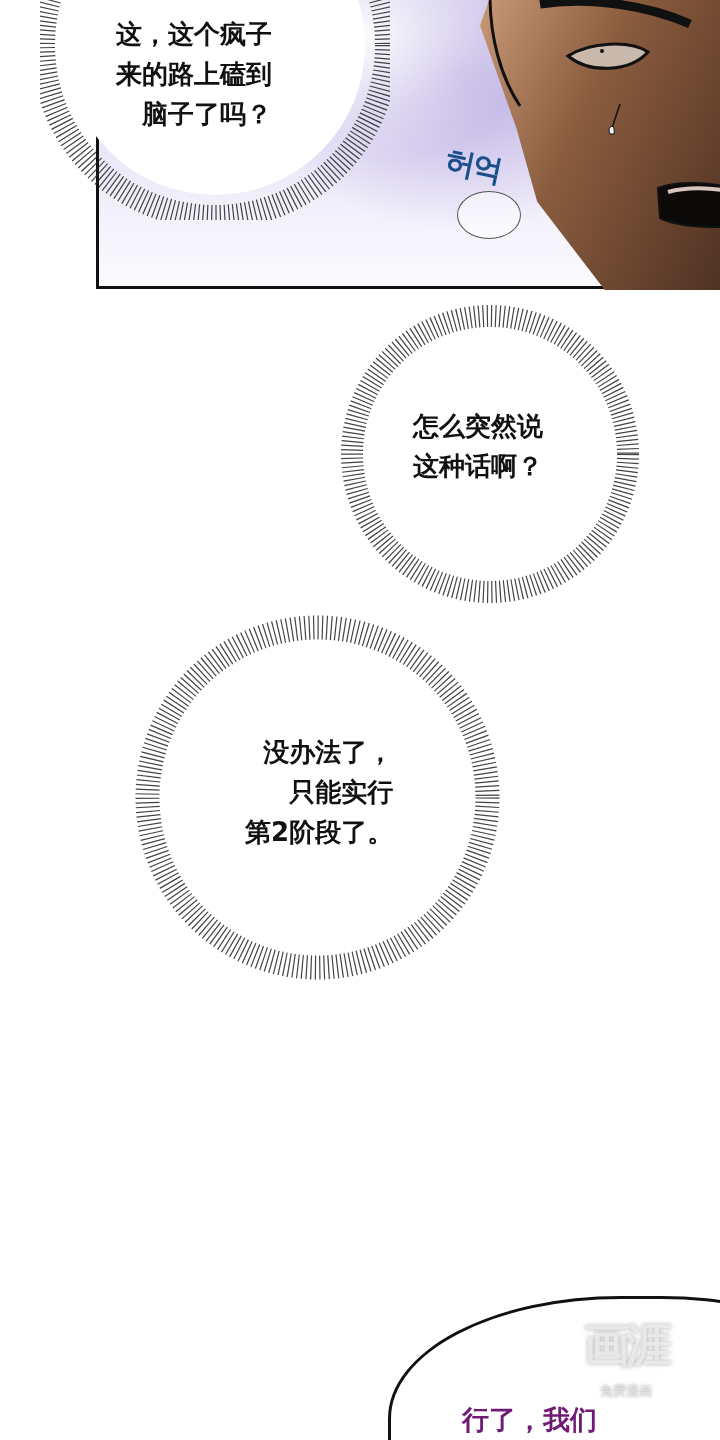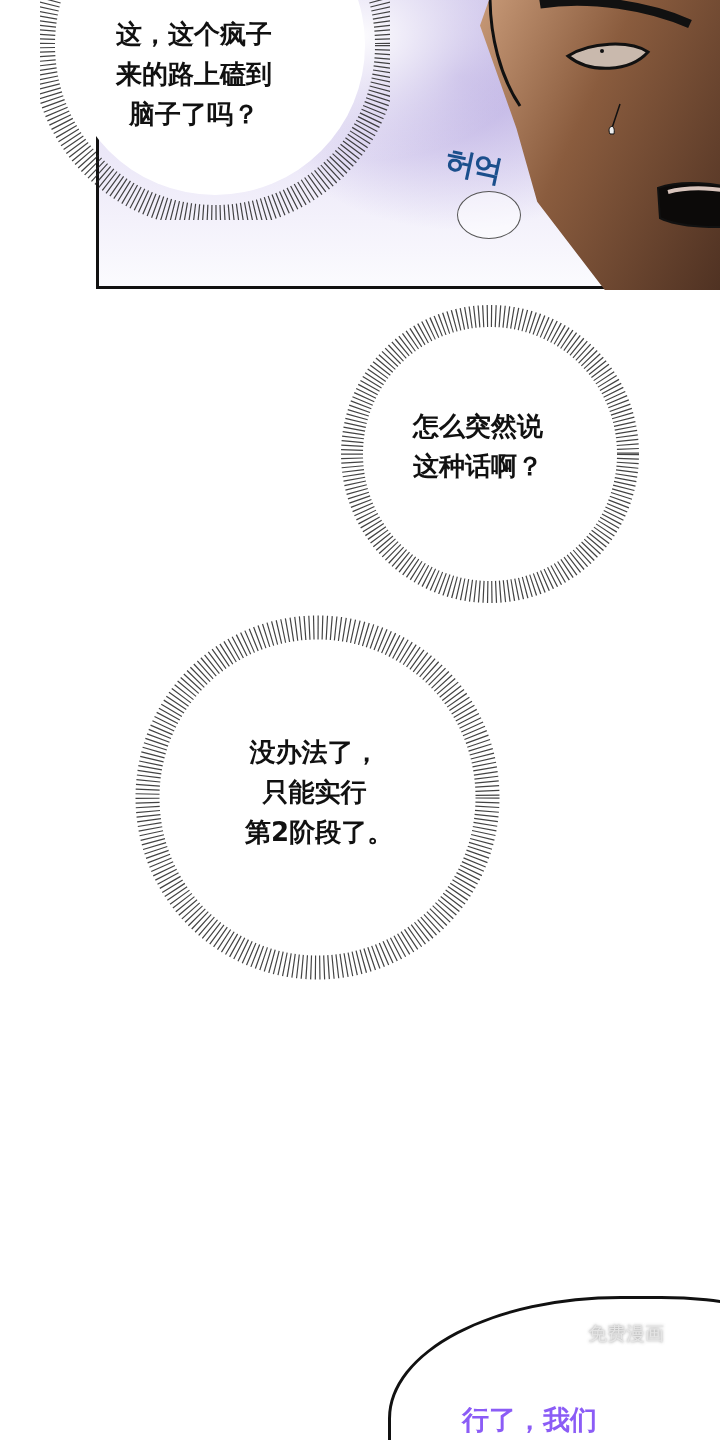--- a/index.html
+++ b/index.html
@@ -20,47 +20,47 @@
     .face {
       position: absolute; left: 480px; top: -4px; width: 260px; height: 294px;
       background: linear-gradient(115deg, #c89a78 0%, #8a5c3e 40%, #4a2e20 100%);
       clip-path: polygon(4% 0, 100% 0, 100% 100%, 48% 100%, 22% 70%, 14% 45%, 0 10%);
     }
     .face svg { position: absolute; left: 0; top: 0; }
     .burst { position: absolute; }
     .burst svg { position: absolute; left: 0; top: 0; }
     .bubble-text {
       position: absolute; color: #111; font-weight: bold;
-      font-size: 26px; line-height: 40px; white-space: pre; text-align: center;
+      font-size: 26px; line-height: 40px; white-space: pre; text-align: right;
     }
     .sfx {
       position: absolute; color: #1b4f8c; font-size: 30px; font-weight: bold;
       transform: rotate(12deg); letter-spacing: -2px;
     }
     .sfx-bubble {
       position: absolute; border: 1px solid #555; border-radius: 50%;
       background: rgba(255,255,255,0.5);
     }
     .speech {
       position: absolute; left: 388px; top: 1296px; width: 500px; height: 300px;
       border: 3px solid #111; border-radius: 46% 46% 0 0 / 40% 40% 0 0;
       background: #fff;
     }
     .speech-text {
-      position: absolute; left: 462px; top: 1402px; font-size: 27px; font-weight: bold; color: #8b5cf6;
+      position: absolute; left: 462px; top: 1402px; font-size: 27px; font-weight: bold; color: #701a75;
       white-space: pre;
     }
     .watermark {
       position: absolute; left: 566px; top: 1320px; width: 120px; text-align: center;
       color: rgba(170,170,170,0.75);
     }
     .wm-logo { font-size: 46px; font-weight: bold; letter-spacing: -4px; line-height: 50px;
       text-shadow: 0 0 4px rgba(120,120,120,0.6); color: rgba(235,235,235,0.9); }
-    .wm-sub { font-size: 19px; line-height: 26px; color: rgba(230,230,230,0.95);
-      text-shadow: 0 0 3px rgba(100,100,100,0.7); }
+    .wm-sub { font-size: 13px; line-height: 26px; color: rgba(230,230,230,0.95);
+      text-shadow: 0 0 3px rgba(100,100,100,0.7); margin-top: 8px; }
   </style>
 </head>
 <body>
 
 <div class="panel">
   <div class="sfx-bubble" style="left:358px; top:195px; width:62px; height:46px;"></div>
   <div class="sfx" style="left:346px; top:150px;">허억</div>
 </div>
 
 <div class="face">
@@ -105,14 +105,15 @@
   </svg>
 </div>
 <div class="bubble-text" style="left:236px; top:732px;">没办法了，
 只能实行
  第2阶段了。</div>
 
 <div class="speech"></div>
 <div class="speech-text">行了，我们</div>
 
 <div class="watermark">
+  <div class="wm-logo">画涯</div>
   <div class="wm-sub">免费漫画</div>
 </div>
 
 </body></html>

